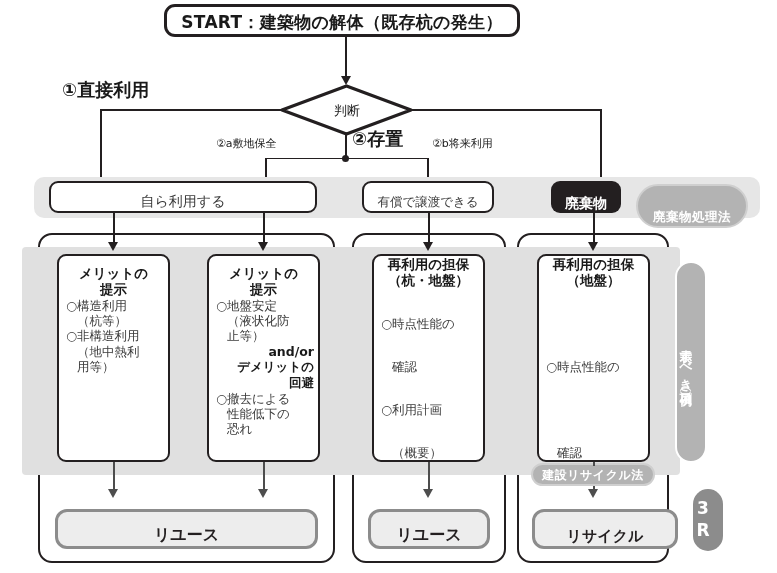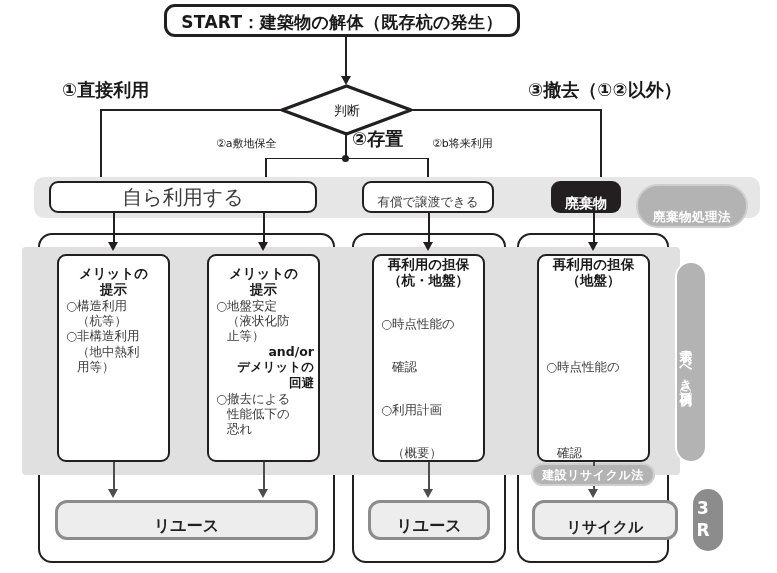--- a/index.html
+++ b/index.html
@@ -28,25 +28,25 @@
   .pill-v{background:#b3b3b3;border:2.5px solid #ffffff;border-radius:999px;color:#fff;
         font-weight:bold;writing-mode:vertical-rl;text-orientation:upright;}
   .pill-3r{background:#8c8c8c;border-radius:999px;color:#fff;font-weight:bold;
         writing-mode:vertical-rl;text-orientation:upright;letter-spacing:2px;}
 
   
   .boxdark{background:#231f20;border-radius:9px;color:#fff;font-weight:bold;}
 
   
   .result{background:#ededed;border:3px solid #8c8c8c;border-radius:12px;
-          color:#231f20;font-weight:bold;}
+          color:#231f20;font-weight:bold;margin-top:9px;}
 
   
   .t-start{font-size:17px;font-weight:bold;color:#1a1a1a;letter-spacing:.3px;}
-  .t-mid{font-size:20px;color:#3b3b3b;}
+  .t-mid{font-size:14px;color:#3b3b3b;}
   .t-mid-s{font-size:12.5px;color:#3b3b3b;}
   .t-diamond{font-size:13px;color:#1a1a1a;font-weight:normal;}
   .t-branch-big{font-size:18px;font-weight:bold;color:#1a1a1a;}
   .t-branch-sm{font-size:11px;color:#1a1a1a;margin-top:20px;}
   .t-dark{font-size:14px;}
   .t-pill{font-size:12.5px;}
   .t-res{font-size:16px;}
   .t-res-s{font-size:15px;}
 
   
@@ -89,23 +89,20 @@
     <svg width="133" height="52" viewBox="0 0 133 52">
       <polygon points="66.5,2 131,26 66.5,50 2,26" fill="#ffffff" stroke="#231f20" stroke-width="3.2" stroke-linejoin="round"></polygon>
     </svg>
   </div>
   <div class="abs ctr" style="left:303px;top:100px;width:88px;height:20px;">
     <span class="t-diamond">判断</span>
   </div>
 
   <div class="abs" style="left:62px;top:78px;width:190px;height:24px;">
     <span class="t-branch-big">①直接利用</span>
-  </div>
-  <div class="abs" style="left:528px;top:78px;width:240px;height:24px;">
-    <span class="t-branch-big">③撤去（①②以外）</span>
   </div>
   <div class="abs" style="left:352px;top:127px;width:120px;height:24px;">
     <span class="t-branch-big">②存置</span>
   </div>
   <div class="abs" style="left:216px;top:132px;width:120px;height:18px;">
     <span class="t-branch-sm">②a敷地保全</span>
   </div>
   <div class="abs" style="left:432px;top:132px;width:120px;height:18px;">
     <span class="t-branch-sm">②b将来利用</span>
   </div>

